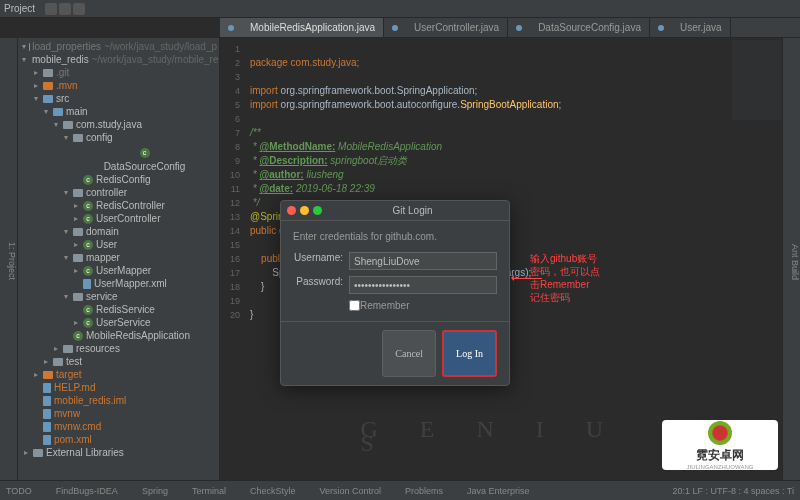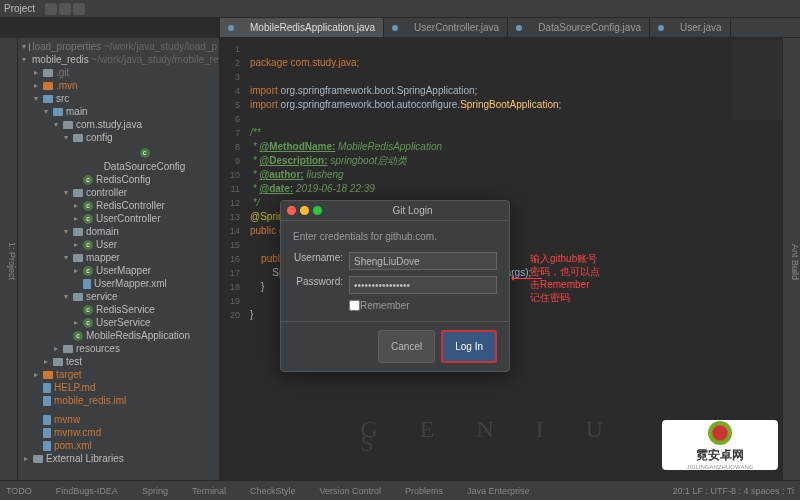--- a/index.html
+++ b/index.html
@@ -51,21 +51,21 @@
 .tl-red { background: #ff5f56; } .tl-yel { background: #ffbd2e; } .tl-grn { background: #27c93f; }
 .dialog-title-text { flex: 1; text-align: center; color: #bbb; }
 .dialog-body { padding: 10px 12px; }
 .dialog-msg { color: #999; margin-bottom: 10px; }
 .form-row { display: flex; align-items: flex-start; margin-bottom: 6px; }
 .form-row label { width: 56px; color: #bbb; text-align: right; padding-right: 6px; }
 .form-row input { flex: 1; background: #45494a; border: 1px solid #646464; color: #bbb; padding: 2px 4px; font-size: 10px; height: 18px; }
 .chk-row { margin-left: 56px; display: flex; align-items: center; gap: 0; color: #999; }
 .chk-row input { width: 11px; height: 11px; }
 .dialog-btns { display: flex; justify-content: flex-end; gap: 6px; padding: 8px 12px; border-top: 1px solid #555; }
-.btn { padding: 9px 12px; border-radius: 3px; font-size: 10px; cursor: pointer; border: 1px solid #5e6060; background: #4c5052; color: #bbb; }
+.btn { padding: 16px 12px; border-radius: 3px; font-size: 10px; cursor: pointer; border: 1px solid #5e6060; background: #4c5052; color: #bbb; font-family: Liberation Serif, serif; }
 .btn.primary { background: #365880; border: 2px solid #cc3333; color: #fff; }
 
 .annotation { position: absolute; left: 530px; top: 252px; font-size: 10px; color: #ff4444; line-height: 13px; }
 .ann-arrow { position: absolute; left: 512px; top: 278px; width: 30px; height: 1px; background: #ff4444; }
 .ann-arrow::before { content: ''; position: absolute; left: -4px; top: -3px; border: 3px solid transparent; border-right-color: #ff4444; }
 
 .logo-wm { position: absolute; right: 22px; bottom: 30px; width: 116px; height: 50px; background: #fff; border-radius: 4px; display: flex; flex-direction: column; align-items: center; justify-content: center; }
 .logo-wm .icon { width: 24px; height: 24px; background: radial-gradient(circle, #c33 40%, #7a2 50%); border-radius: 50%; }
 .logo-wm .txt { font-size: 12px; color: #333; font-weight: bold; margin-top: 2px; }
 .logo-wm .sub { font-size: 6px; color: #999; }
@@ -241,21 +241,21 @@
         <div class="tree-row" style="padding-left: 14px;">
           <span class="arrow"></span>
           <span class="file-ico"></span>
           <span class="tree-label orange">HELP.md</span>
         </div>
         <div class="tree-row" style="padding-left: 14px;">
           <span class="arrow"></span>
           <span class="file-ico"></span>
           <span class="tree-label orange">mobile_redis.iml</span>
         </div>
-        <div class="tree-row" style="padding-left: 14px; margin-top: 6px;">
+        <div class="tree-row" style="padding-left: 14px;">
           <span class="arrow"></span>
           <span class="file-ico"></span>
           <span class="tree-label orange">mvnw</span>
         </div>
         <div class="tree-row" style="padding-left: 14px;">
           <span class="arrow"></span>
           <span class="file-ico"></span>
           <span class="tree-label orange">mvnw.cmd</span>
         </div>
         <div class="tree-row" style="padding-left: 14px;">

